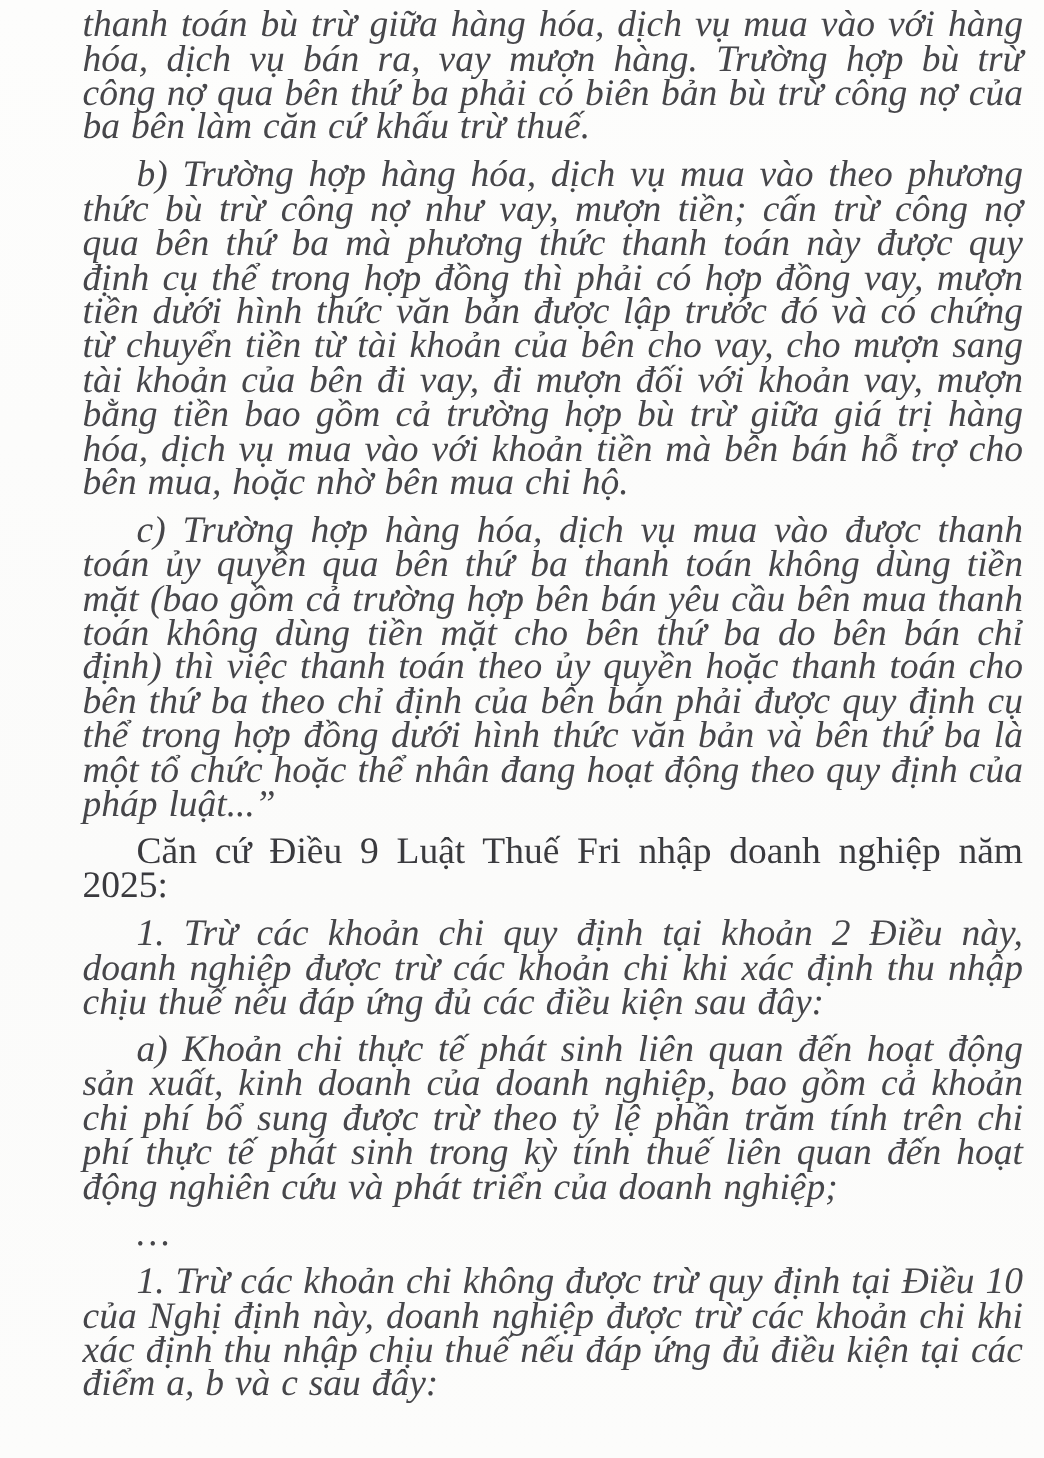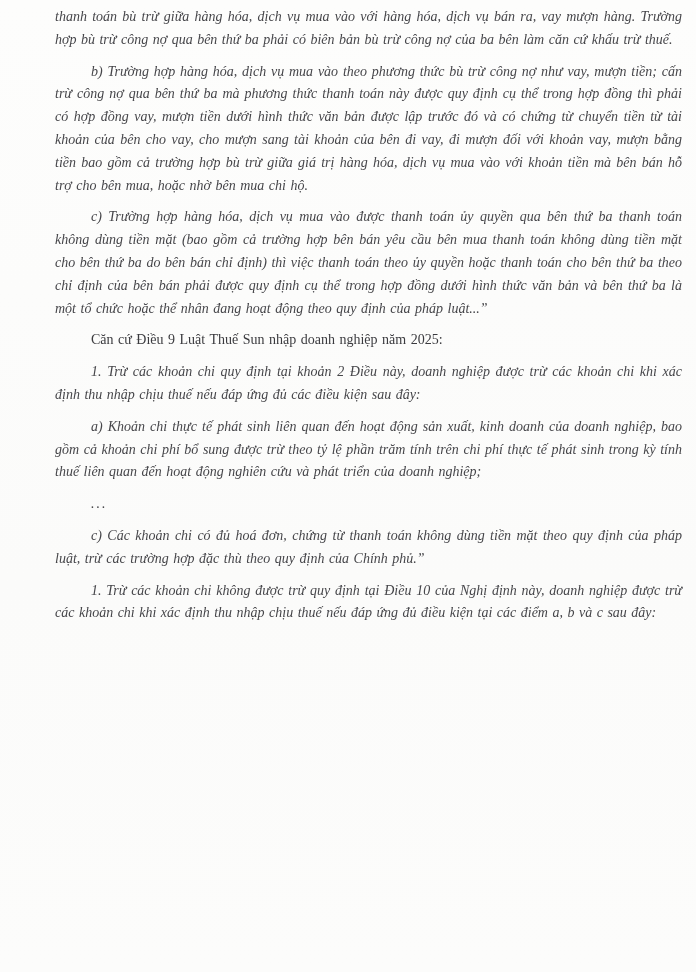--- a/index.html
+++ b/index.html
@@ -11,21 +11,21 @@
     position: relative;
     width: 696px;
     height: 972px;
     margin: 0 auto;
     background: #fdfdfc;
     box-sizing: border-box;
     padding: 6px 14px 8px 55px;
     overflow: hidden;
     font-family: "Liberation Serif", "DejaVu Serif", serif;
     font-style: italic;
-    font-size: 14px;
+    font-size: 25px;
     line-height: 22.8px;
     color: #46464a;
     text-align: justify;
     
     background-image: linear-gradient(180deg, #fdfdfc 0%, #fbfbfa 60%, #fcfcfb 100%);
   }
   .para {
     margin: 0 0 9px 0;
     text-indent: 36px;
     word-spacing: 1px;
@@ -41,19 +41,18 @@
     letter-spacing: 2px;
   }
 </style>
 </head>
 <body>
 
 <div class="page">
   <p class="para no-indent">thanh toán bù trừ giữa hàng hóa, dịch vụ mua vào với hàng hóa, dịch vụ bán ra, vay mượn hàng. Trường hợp bù trừ công nợ qua bên thứ ba phải có biên bản bù trừ công nợ của ba bên làm căn cứ khấu trừ thuế.</p>
   <p class="para">b) Trường hợp hàng hóa, dịch vụ mua vào theo phương thức bù trừ công nợ như vay, mượn tiền; cấn trừ công nợ qua bên thứ ba mà phương thức thanh toán này được quy định cụ thể trong hợp đồng thì phải có hợp đồng vay, mượn tiền dưới hình thức văn bản được lập trước đó và có chứng từ chuyển tiền từ tài khoản của bên cho vay, cho mượn sang tài khoản của bên đi vay, đi mượn đối với khoản vay, mượn bằng tiền bao gồm cả trường hợp bù trừ giữa giá trị hàng hóa, dịch vụ mua vào với khoản tiền mà bên bán hỗ trợ cho bên mua, hoặc nhờ bên mua chi hộ.</p>
   <p class="para">c) Trường hợp hàng hóa, dịch vụ mua vào được thanh toán ủy quyền qua bên thứ ba thanh toán không dùng tiền mặt (bao gồm cả trường hợp bên bán yêu cầu bên mua thanh toán không dùng tiền mặt cho bên thứ ba do bên bán chỉ định) thì việc thanh toán theo ủy quyền hoặc thanh toán cho bên thứ ba theo chỉ định của bên bán phải được quy định cụ thể trong hợp đồng dưới hình thức văn bản và bên thứ ba là một tổ chức hoặc thể nhân đang hoạt động theo quy định của pháp luật...”</p>
-  <p class="para upright">Căn cứ Điều 9 Luật Thuế Sun nhập doanh nghiệp năm 2025:</p>
+  <p class="para upright">Căn cứ Điều 9 Luật Thuế Fri nhập doanh nghiệp năm 2025:</p>
   <p class="para">1. Trừ các khoản chi quy định tại khoản 2 Điều này, doanh nghiệp được trừ các khoản chi khi xác định thu nhập chịu thuế nếu đáp ứng đủ các điều kiện sau đây:</p>
   <p class="para">a) Khoản chi thực tế phát sinh liên quan đến hoạt động sản xuất, kinh doanh của doanh nghiệp, bao gồm cả khoản chi phí bổ sung được trừ theo tỷ lệ phần trăm tính trên chi phí thực tế phát sinh trong kỳ tính thuế liên quan đến hoạt động nghiên cứu và phát triển của doanh nghiệp;</p>
   <p class="para ellipsis-line">...</p>
-  <p class="para">c) Các khoản chi có đủ hoá đơn, chứng từ thanh toán không dùng tiền mặt theo quy định của pháp luật, trừ các trường hợp đặc thù theo quy định của Chính phủ.”</p>
   <p class="para">1. Trừ các khoản chi không được trừ quy định tại Điều 10 của Nghị định này, doanh nghiệp được trừ các khoản chi khi xác định thu nhập chịu thuế nếu đáp ứng đủ điều kiện tại các điểm a, b và c sau đây:</p>
 </div>
 
 </body></html>

